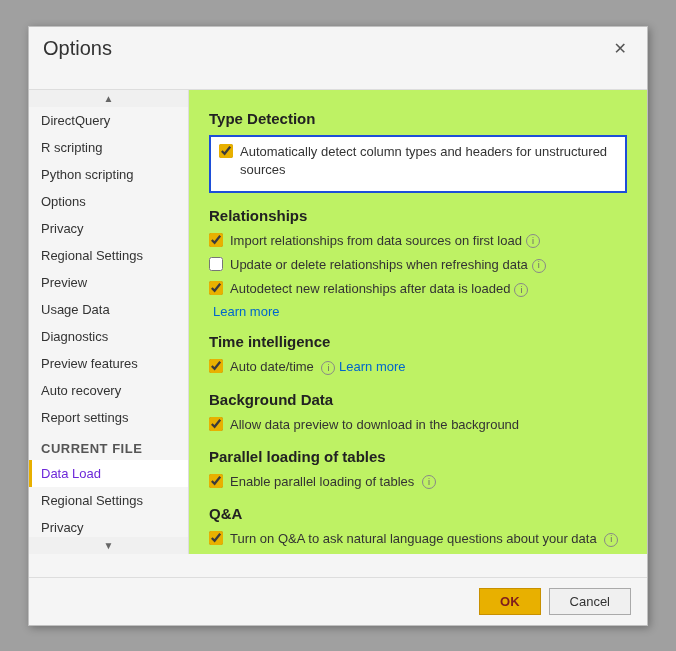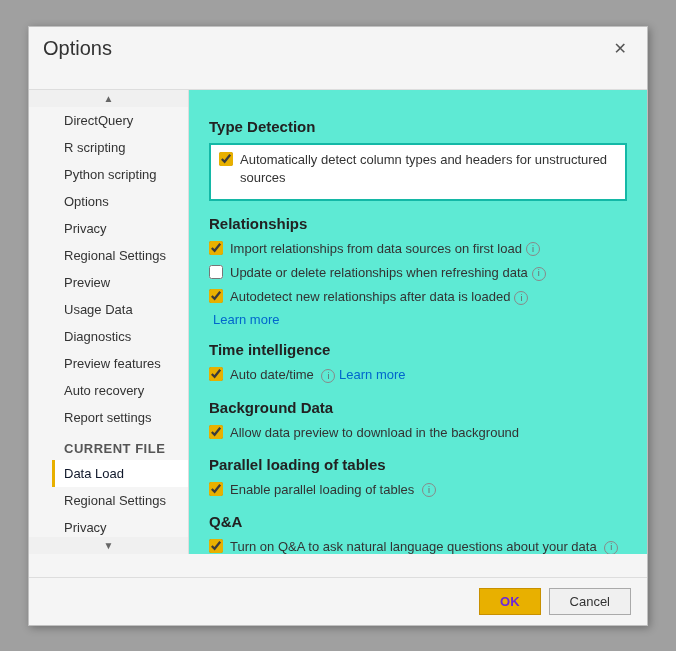--- a/index.html
+++ b/index.html
@@ -57,35 +57,34 @@
       border-right: 1px solid #ddd;
       overflow: hidden;
       display: flex;
       flex-direction: column;
     }
     .sidebar-scroll {
       flex: 1;
       overflow-y: auto;
       overflow-x: hidden;
       position: relative;
-      padding-left: 23px;
     }
     .sidebar-scroll::-webkit-scrollbar { width: 8px; }
     .sidebar-scroll::-webkit-scrollbar-track { background: #f0f0f0; }
     .sidebar-scroll::-webkit-scrollbar-thumb { background: #c0c0c0; }
     .sidebar-item {
       padding: 6px 12px;
       color: #333;
       cursor: pointer;
       white-space: nowrap;
       font-size: 13px;
     }
     .sidebar-item.active {
       background: #fff;
-      color: #0f172a;
+      color: #6d28d9;
       border-left: 3px solid #e8b000;
       padding-left: 9px;
     }
     .sidebar-section-label {
       padding: 10px 12px 4px 12px;
       font-size: 13px;
       font-weight: 600;
       color: #555;
       letter-spacing: 0.5px;
     }
@@ -94,36 +93,36 @@
       border: none;
       width: 100%;
       padding: 3px 0;
       cursor: pointer;
       text-align: center;
       color: #666;
       font-size: 10px;
     }
     .content-area {
       flex: 1;
-      padding: 24px 20px;
+      padding: 16px 20px;
       overflow-y: auto;
-      background: #5eead4;
+      background: #bef264;
     }
     .content-area::-webkit-scrollbar { width: 8px; }
     .content-area::-webkit-scrollbar-track { background: #f0f0f0; }
     .content-area::-webkit-scrollbar-thumb { background: #c0c0c0; }
     .section-title {
       font-size: 15px;
       font-weight: 600;
       color: #222;
       margin-bottom: 8px;
       margin-top: 4px;
     }
     .highlighted-box {
-      border: 2px solid #14b8a6;
+      border: 2px solid #1d4ed8;
       padding: 6px 8px;
       margin-bottom: 12px;
       background: #fff;
     }
     .section-block {
       margin-bottom: 14px;
     }
     .checkbox-row {
       display: flex;
       align-items: flex-start;
@@ -172,21 +171,21 @@
       border-top: 1px solid #ddd;
     }
     .btn {
       padding: 5px 20px;
       font-size: 13px;
       cursor: pointer;
       border: 1px solid #aaa;
     }
     .btn-ok {
       background: #e8b000;
-      color: #6d28d9;
+      color: #7f1d1d;
       border-color: #c89000;
       font-weight: 600;
     }
     .btn-cancel {
       background: #f0f0f0;
       color: #333;
     }
     .inline-learn {
       color: #0066cc;
       text-decoration: none;

